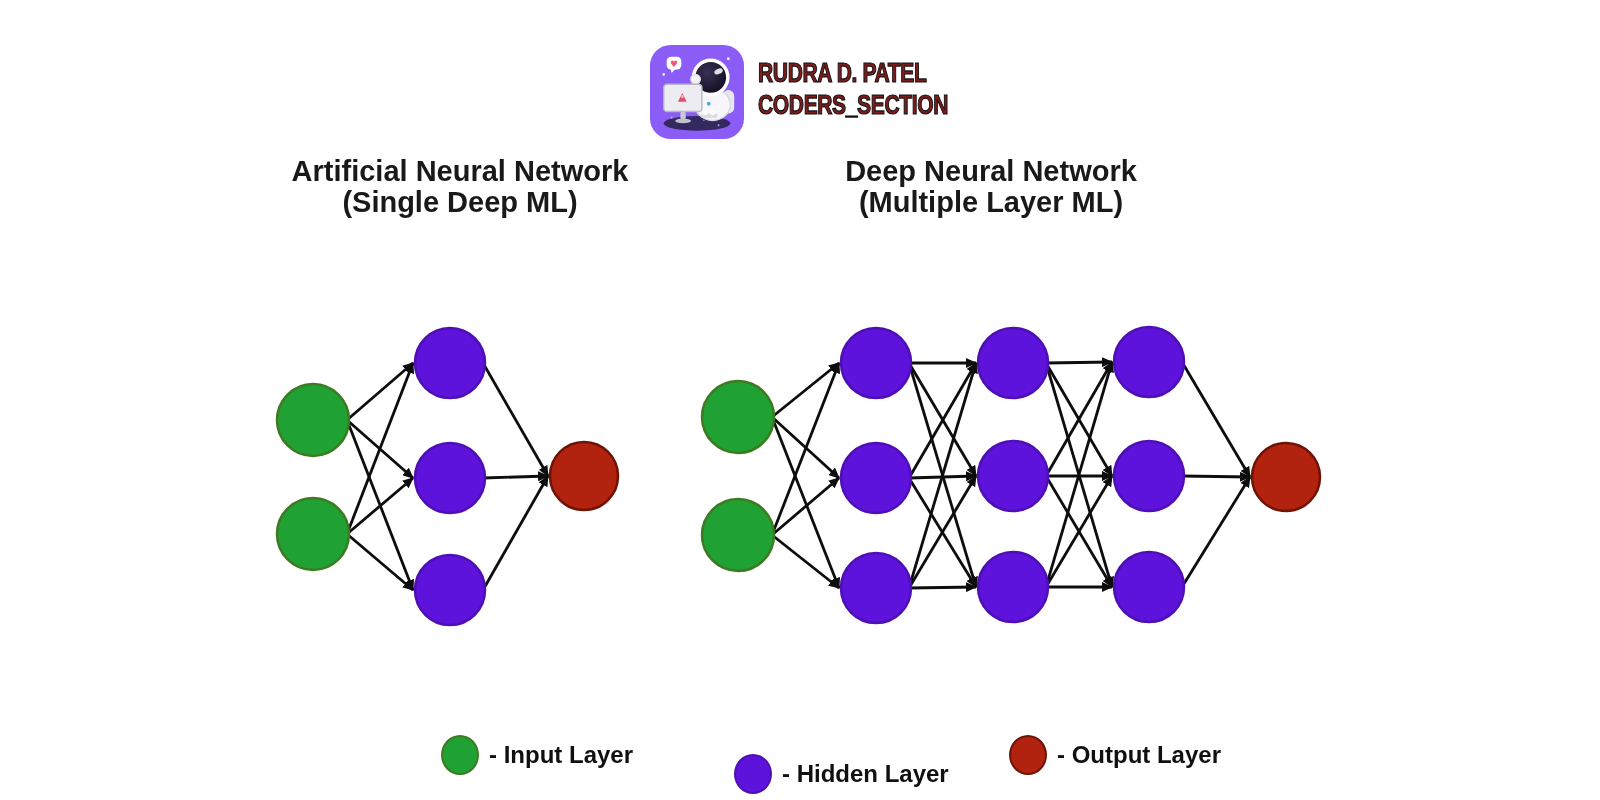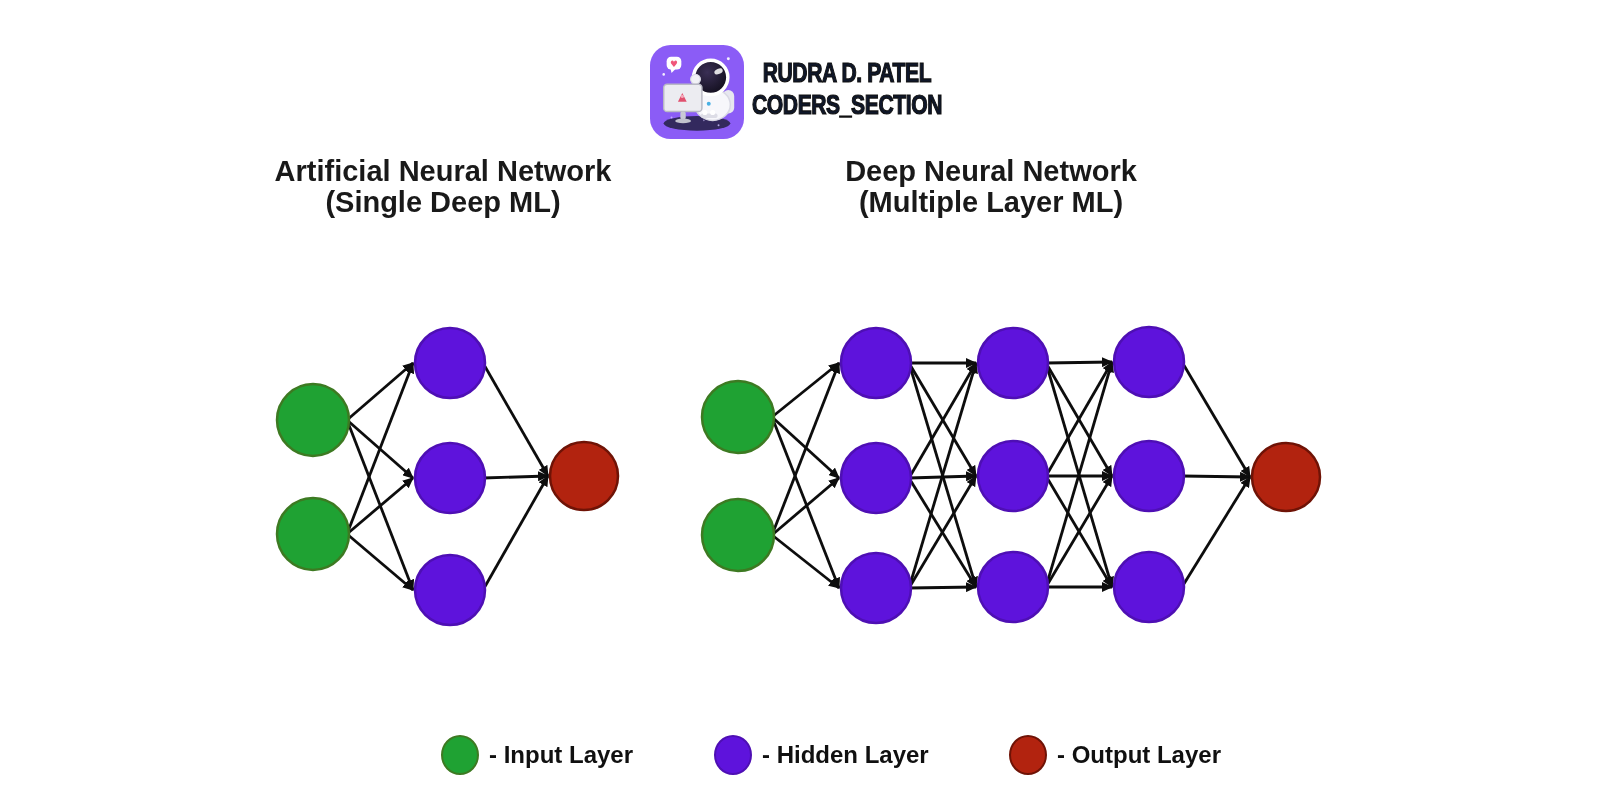--- a/index.html
+++ b/index.html
@@ -2,38 +2,38 @@
 <html><head>
 <meta charset="utf-8">
 <style>
   html,body{margin:0;padding:0;background:#ffffff;}
   body{width:1600px;height:800px;font-family:"Liberation Sans",sans-serif;}
   .canvas{position:relative;width:1600px;height:800px;background:#ffffff;overflow:hidden;}
 
   
   .header{position:absolute;left:650px;top:45px;display:flex;align-items:flex-start;}
   .logo-icon{width:94px;height:94px;display:block;}
-  .brand{margin-left:8px;padding-top:12px;color:#0f172a;text-align:center;}
+  .brand{margin-left:14px;padding-top:12px;color:#7f1d1d;}
   .brand-line{display:block;font-size:27px;font-weight:bold;line-height:32px;
     letter-spacing:-0.5px;white-space:nowrap;transform:scaleX(0.78);transform-origin:left center;
     -webkit-text-stroke:1.2px #101010;}
 
   
   .net-title{position:absolute;top:156px;width:400px;text-align:center;color:#191919;
     font-size:29px;font-weight:bold;line-height:31px;}
-  .net-title.left{left:243px;}
+  .net-title.left{left:260px;}
   .net-title.right{left:791px;}
 
   
   .diagram{position:absolute;left:0;top:0;width:1600px;height:800px;}
 
   
   .legend-item{position:absolute;top:735px;display:flex;align-items:center;gap:10px;}
   .legend-item.l0{left:441px;}
-  .legend-item.l1{left:714px;}
+  .legend-item.l1{left:734px;margin-top:19px;}
   .legend-item.l2{left:1009px;}
   .legend-dot{width:38px;height:40px;border-radius:50%;border:2px solid #333;box-sizing:border-box;flex:0 0 auto;}
   .legend-label{font-size:24px;font-weight:bold;color:#101010;white-space:nowrap;line-height:40px;}
 </style>
 </head>
 <body>
 
 <div class="canvas">
 
   <div class="header">

